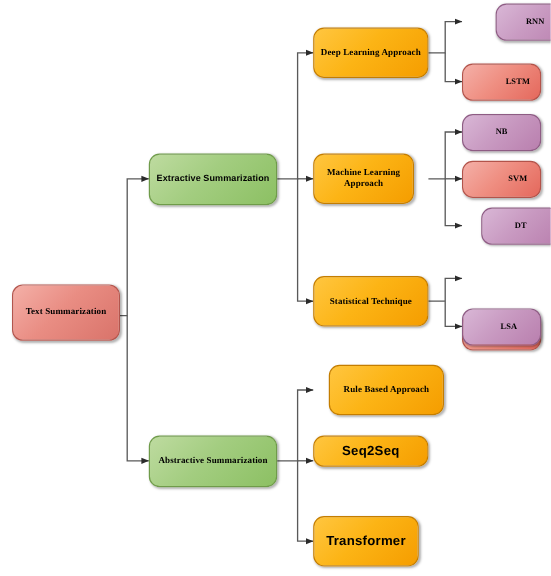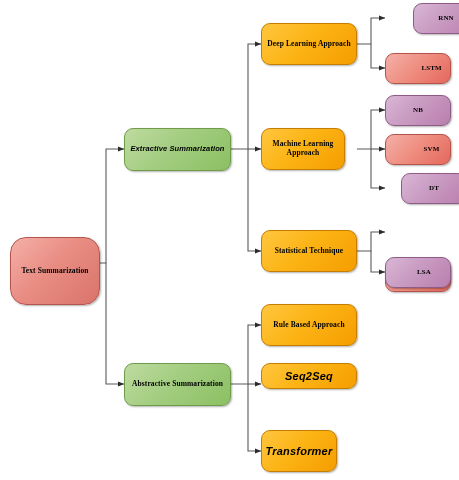--- a/index.html
+++ b/index.html
@@ -67,21 +67,20 @@
     padding-left: 31px;
   }
   
   .t-serif {
     font-family: "Liberation Serif", serif;
     font-weight: bold;
   }
   .t-sans {
     font-family: "Liberation Sans", sans-serif;
     font-weight: bold;
-    font-style: italic;
   }
   .fs-7  { font-size: 7px;  letter-spacing: 0.1px; }
   .fs-75 { font-size: 7.5px; letter-spacing: 0.1px; }
   .fs-11 { font-size: 11px; letter-spacing: 0.2px; }
 </style>
 </head>
 <body>
 
 <div id="canvas">
 
@@ -109,37 +108,37 @@
 
       <path d="M357,149 L371,149 L371,110 L385,110"></path>
       <path d="M371,149 L385,149"></path>
       <path d="M371,149 L371,188 L385,188"></path>
 
       <path d="M357,251 L371,251 L371,232 L385,232"></path>
       <path d="M371,251 L371,272 L385,272"></path>
     </g>
   </svg>
 
-  <div class="node n-root t-serif fs-75" style="left:10px; top:237px; width:90px; height:68px;border-radius:16px;">Text Summarization</div>
+  <div class="node n-root t-serif fs-75" style="left:10px; top:237px; width:90px; height:47px;">Text Summarization</div>
 
   <div class="node n-green t-sans fs-75" style="left:124px; top:128px; width:107px; height:43px;">Extractive  Summarization</div>
 
   <div class="node n-green t-serif fs-75" style="left:124px; top:363px; width:107px; height:43px;">Abstractive Summarization</div>
 
   <div class="node n-orange t-serif fs-75" style="left:261px; top:23px; width:96px; height:42px;">Deep Learning Approach</div>
 
   <div class="node n-orange t-serif fs-75" style="left:261px; top:128px; width:84px; height:42px;">Machine Learning Approach</div>
 
   <div class="node n-orange t-serif fs-75" style="left:261px; top:230px; width:96px; height:42px;">Statistical Technique</div>
 
-  <div class="node n-orange t-serif fs-75" style="left:261px; top:304px; width:96px; height:42px;">Rule Based Approach</div>
+  <div class="node n-orange t-serif fs-75" style="left:274px; top:304px; width:96px; height:42px;">Rule Based Approach</div>
 
   <div class="node n-orange t-sans fs-11" style="left:261px; top:363px; width:96px; height:26px;">Seq2Seq</div>
 
-  <div class="node n-orange t-sans fs-11" style="left:261px; top:430px; width:76px; height:42px;">Transformer</div>
+  <div class="node n-orange t-sans fs-11" style="left:261px; top:430px; width:88px; height:42px;">Transformer</div>
 
   <div class="node n-purple t-serif fs-7" style="left:385px; top:3px; width:66px; height:31px;margin-left:28px;">RNN</div>
 
   <div class="node n-salmon t-serif fs-7" style="left:385px; top:53px; width:66px; height:31px;">LSTM</div>
 
   <div class="node n-salmon t-serif fs-7" style="left:385px; top:134px; width:66px; height:31px;">SVM</div>
 
   <div class="node n-purple t-serif fs-7" style="left:385px; top:95px; width:66px; height:31px;">NB</div>
 
   <div class="node n-purple t-serif fs-7" style="left:401px; top:173px; width:66px; height:31px;">DT</div>

